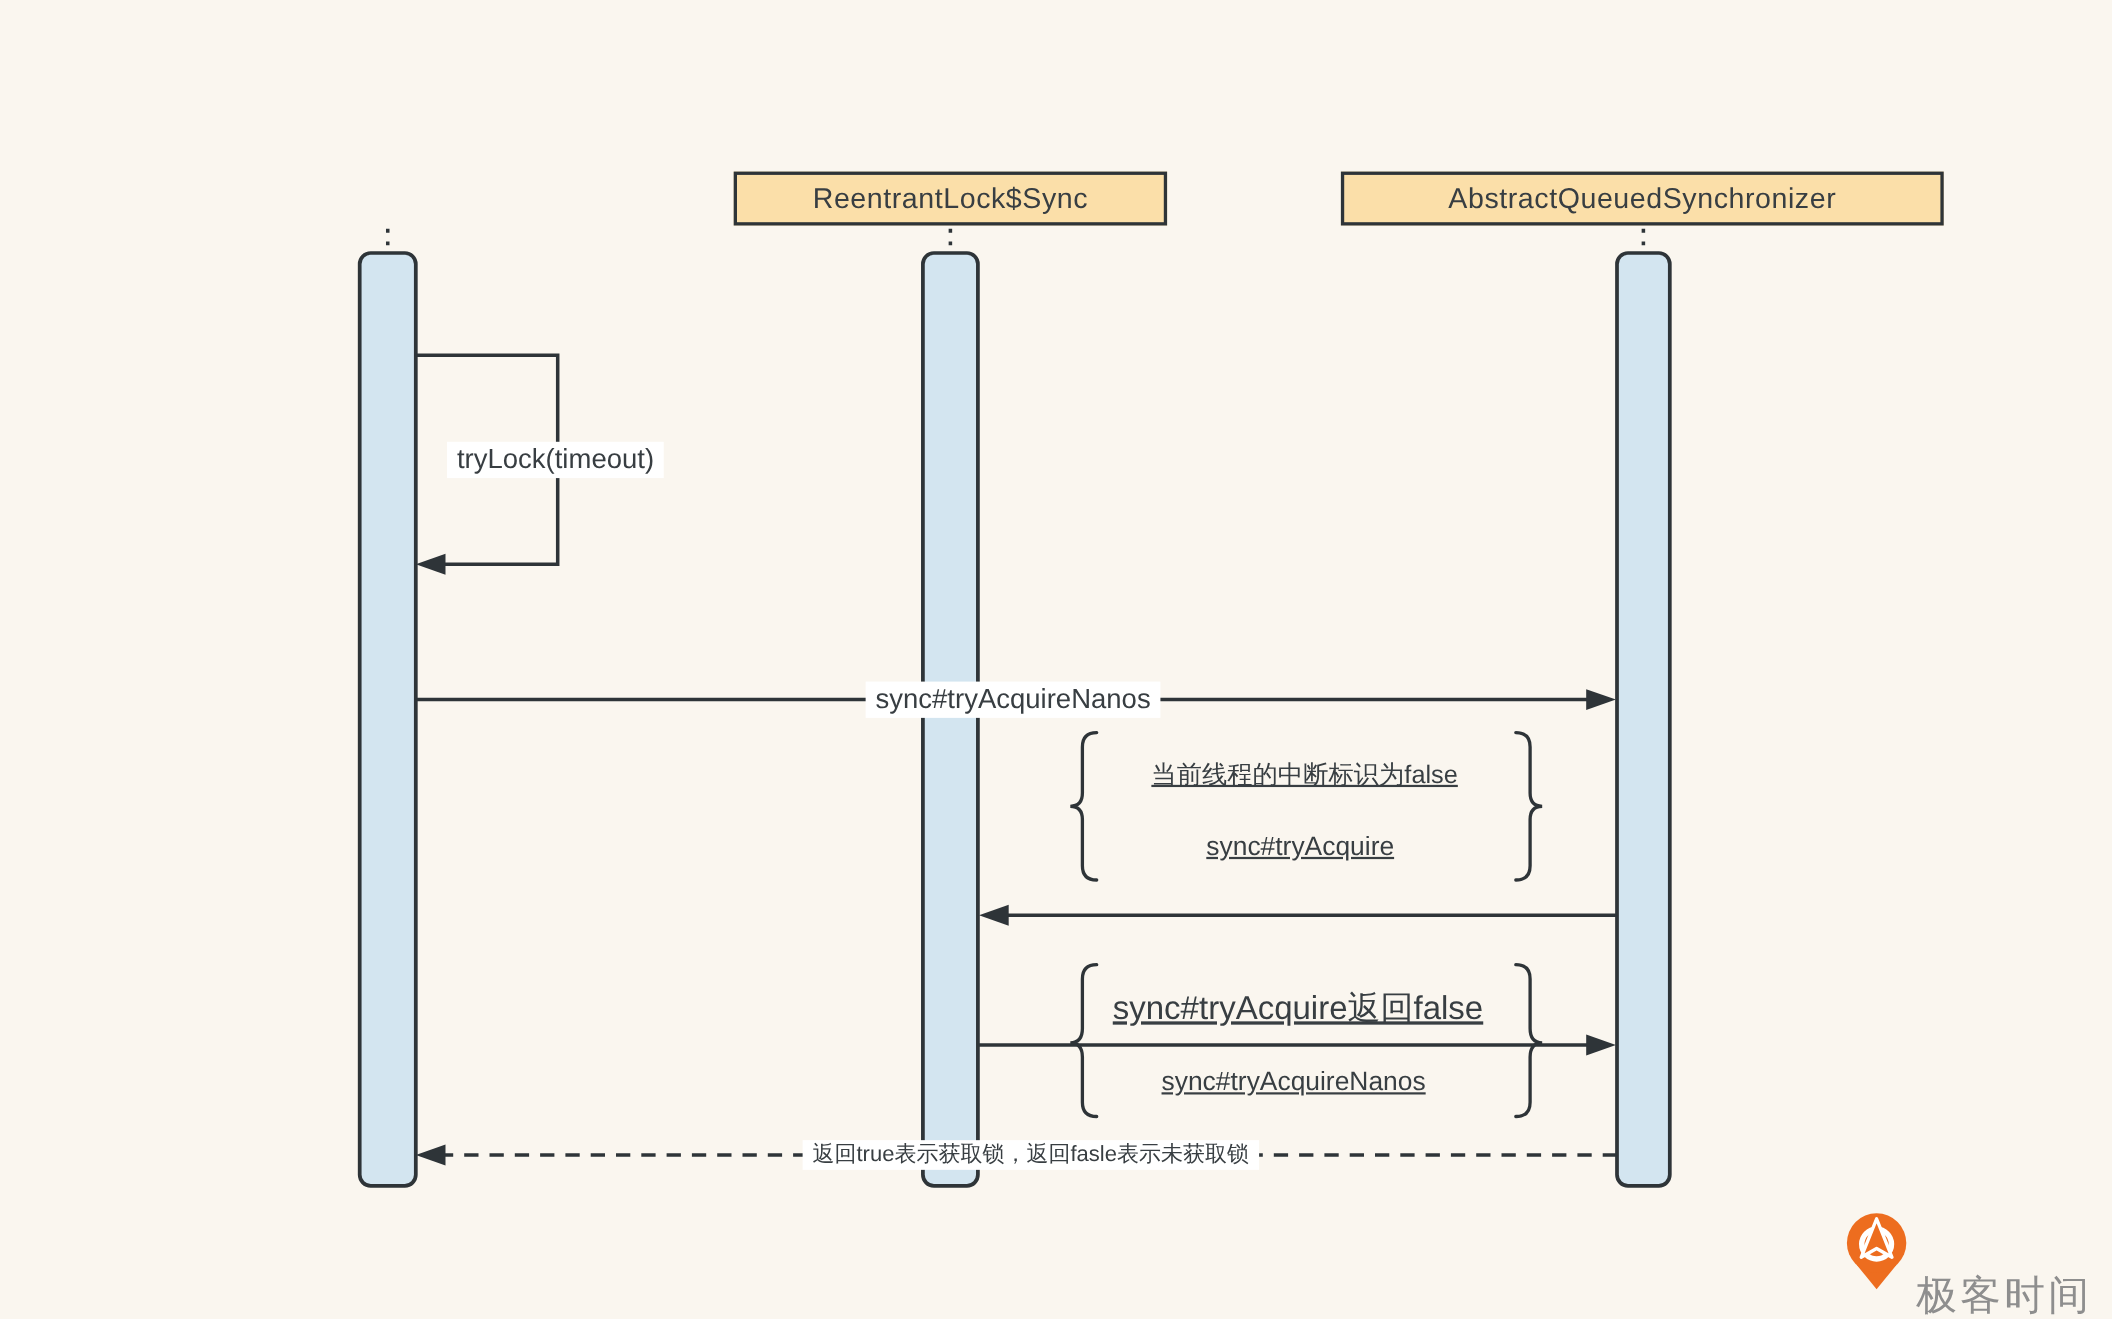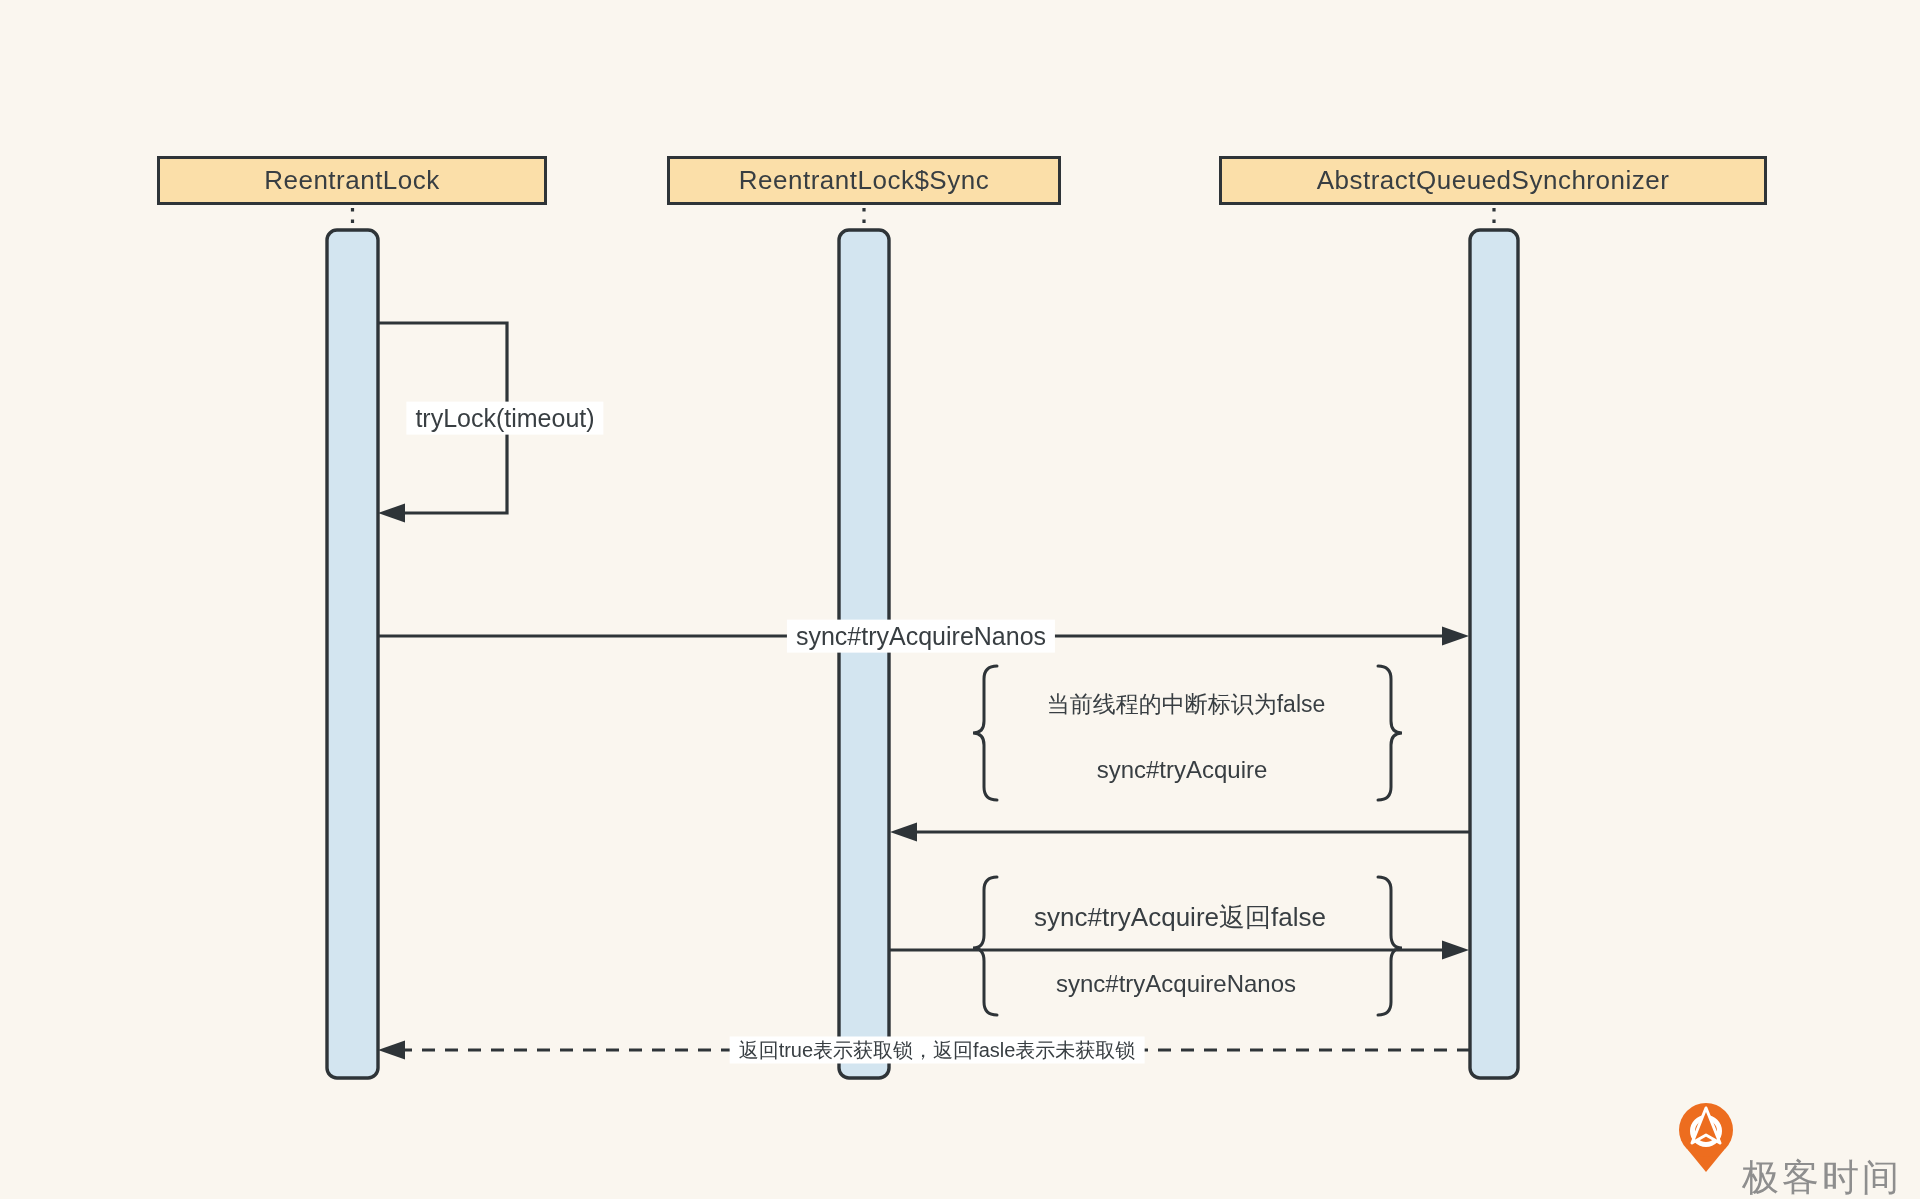--- a/index.html
+++ b/index.html
@@ -42,20 +42,21 @@
     line-height:1.15;
     text-align:right;
   }
   .note-text{
     position:absolute;
     transform:translate(-50%,-50%);
     white-space:nowrap;
     font-size:24px;
     color:var(--text);
     background:transparent;
+    text-decoration:underline;
   }
   .logo{
     position:absolute;
     left:1742px;top:1180px;
     transform:translateY(-54%);
     font-size:37px;
     letter-spacing:3px;
     color:var(--logoGray);
     white-space:nowrap;
   }
@@ -97,31 +98,30 @@
     <polygon points="378,1050 405,1040.5 405,1059.5" style="fill:var(--stroke)"></polygon>
 
     <g>
       <path d="M1688 1150 L1706 1172 L1724 1150 Z" style="fill:var(--logoOrange)"></path>
       <circle cx="1706" cy="1130" r="27" style="fill:var(--logoOrange)"></circle>
       <circle cx="1706" cy="1131" r="13.5" fill="none" stroke="#FFFFFF" stroke-width="5"></circle>
       <polygon points="1706,1108 1720,1143 1706,1135 1692,1143" style="fill:var(--logoOrange)" stroke="#FFFFFF" stroke-width="3" stroke-linejoin="round"></polygon>
     </g>
   </svg>
 
-  <div class="participant" style="left:157px;top:156px;width:390px;height:49px">ReentrantLock</div>
   <div class="participant" style="left:667px;top:156px;width:394px;height:49px">ReentrantLock$Sync</div>
   <div class="participant" style="left:1219px;top:156px;width:548px;height:49px">AbstractQueuedSynchronizer</div>
 
   <div class="msg-label" style="left:505px;top:418px">tryLock(timeout)</div>
 
   <div class="msg-label" style="left:921px;top:636px">sync#tryAcquireNanos</div>
 
   <div class="note-text" style="left:1186px;top:704px;font-size:23px">当前线程的中断标识为false</div>
   <div class="note-text" style="left:1182px;top:770px">sync#tryAcquire</div>
 
-  <div class="note-text" style="left:1180px;top:917px;font-size:26px">sync#tryAcquire返回false</div>
+  <div class="note-text" style="left:1180px;top:917px;font-size:30px">sync#tryAcquire返回false</div>
   <div class="note-text" style="left:1176px;top:984px">sync#tryAcquireNanos</div>
 
   <div class="msg-label" style="left:937px;top:1050px;font-size:20px">返回true表示获取锁，返回fasle表示未获取锁</div>
 
   <div class="logo">极客时间</div>
 
 </div>
 
 </body></html>

